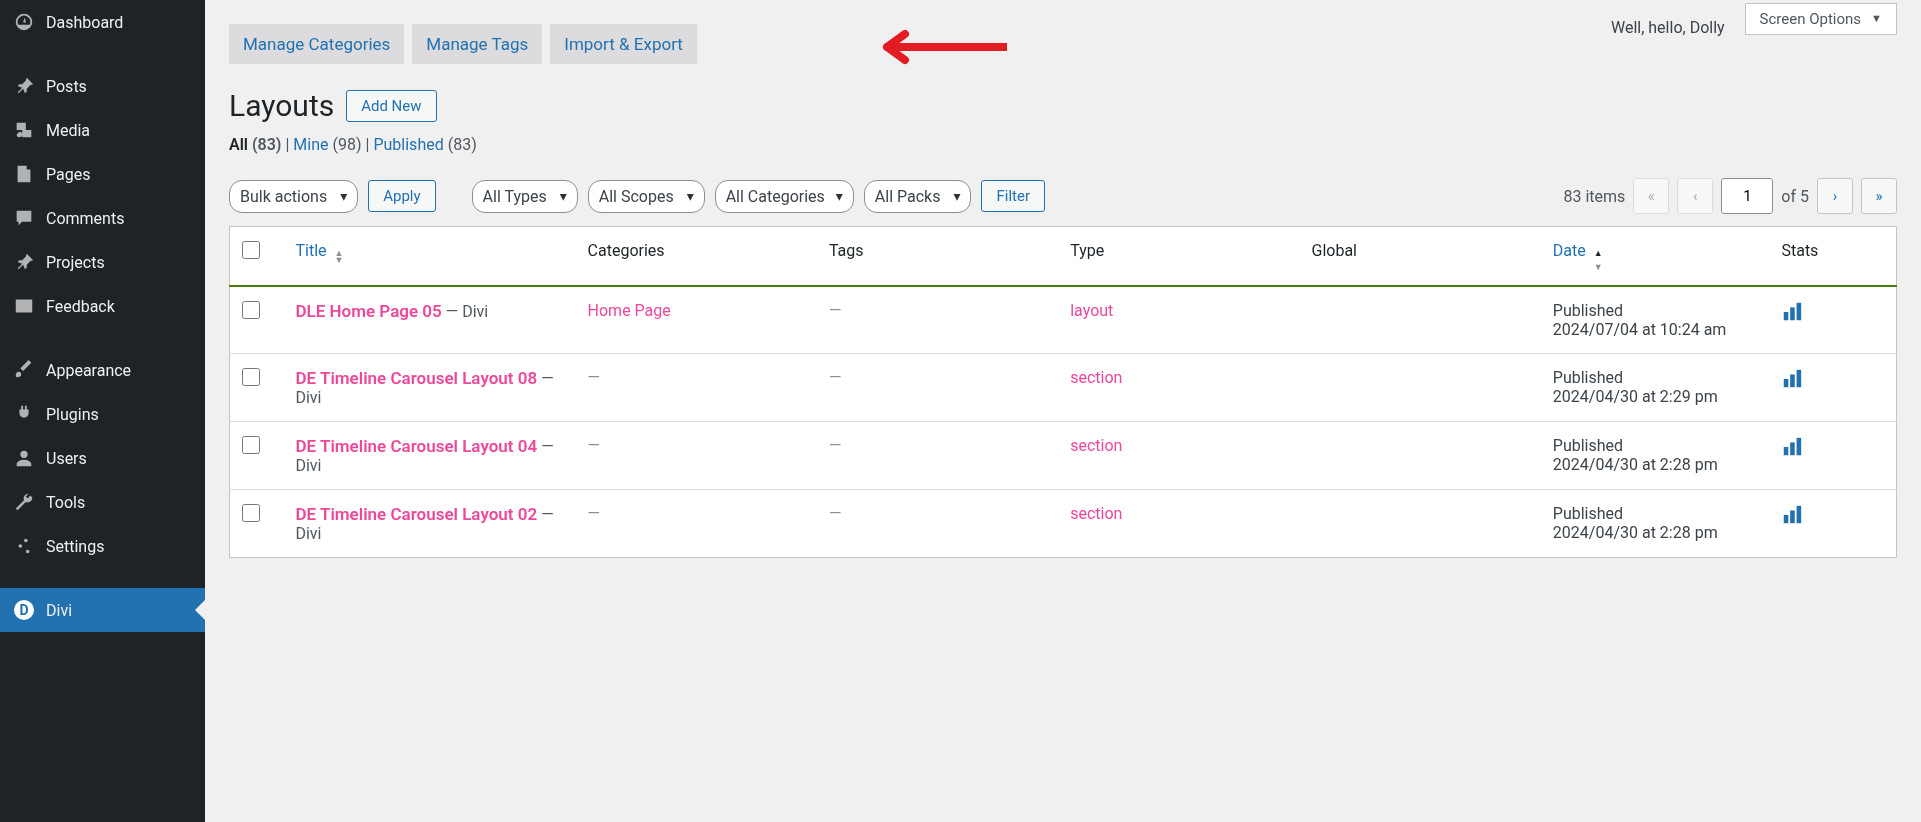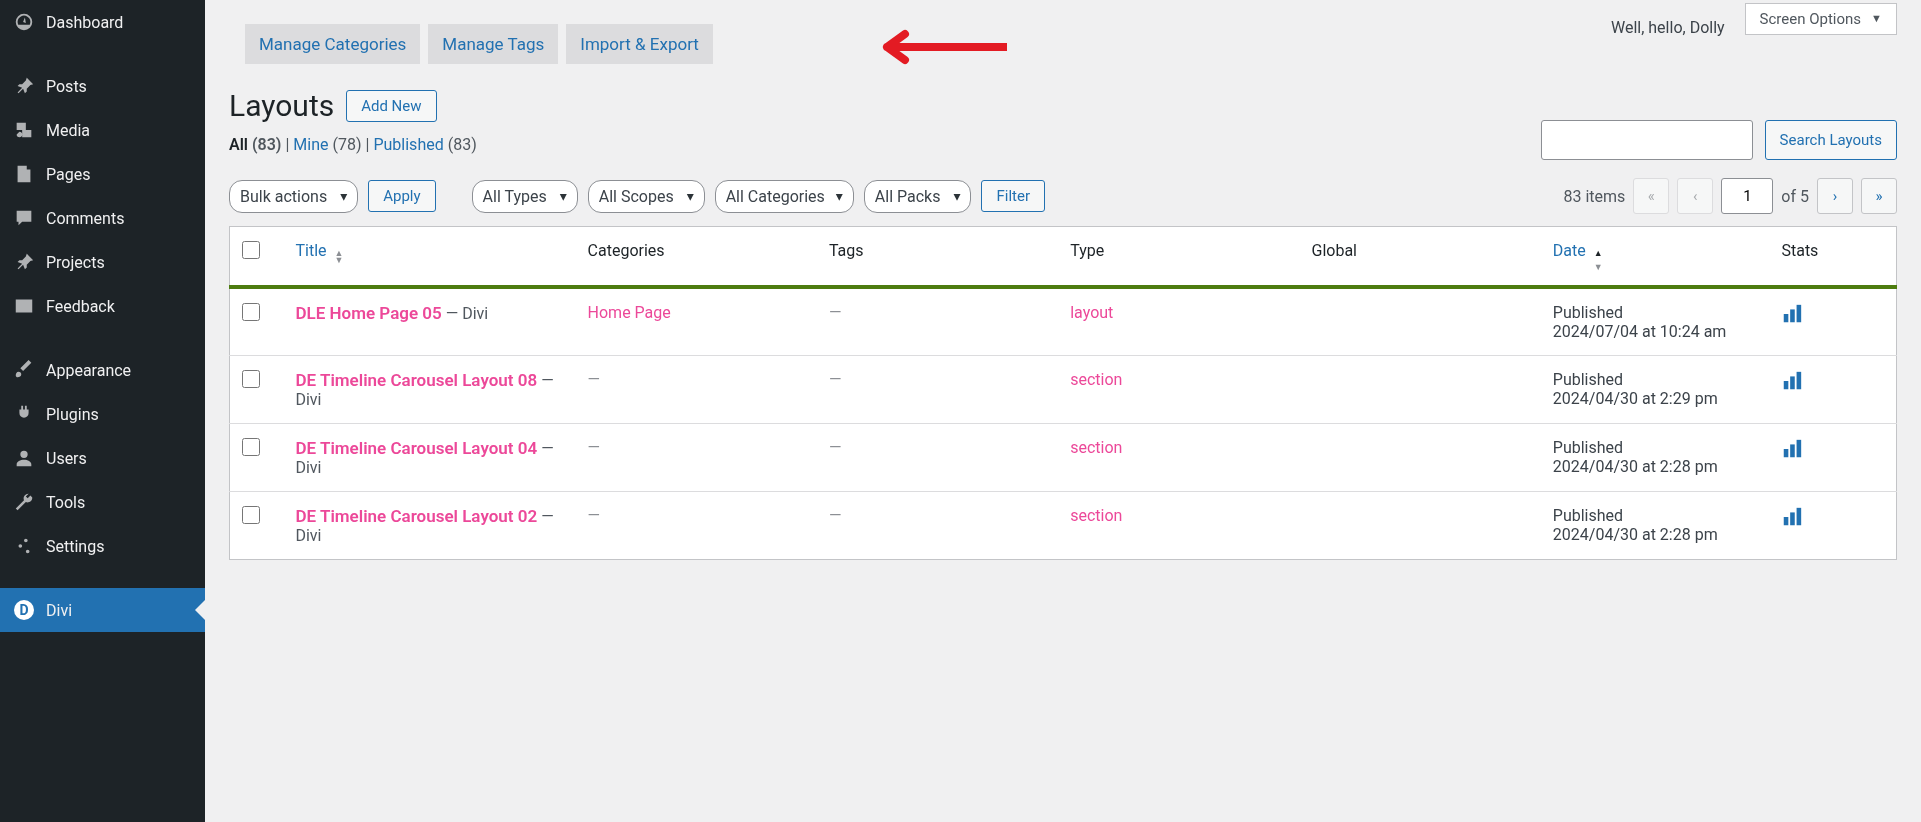--- a/index.html
+++ b/index.html
@@ -16,21 +16,21 @@
 .sb-icon svg { width:22px; height:22px; fill:rgba(240,240,241,.7); }
 .divi-d { width:20px; height:20px; border-radius:50%; background:#fff; color:#2271b1; font-weight:700; display:flex; align-items:center; justify-content:center; font-size:14px; }
 
 
 .main { flex:1; padding:10px 24px 0 24px; position:relative; }
 .top-right { position:absolute; top:0; right:24px; display:flex; align-items:center; gap:20px; }
 .hello { font-size:16px; color:#3c434a; padding-top:18px; }
 .screen-opts { background:#fff; border:1px solid #c3c4c7; padding:6px 14px; font-size:15px; cursor:pointer; display:flex; align-items:center; gap:10px; color:#50575e; }
 .screen-opts .tri { font-size:11px; }
 
-.sub-tabs { display:flex; gap:8px; margin-top:14px;margin-left:16px; }
+.sub-tabs { display:flex; gap:8px; margin-top:14px; }
 .sub-tab { background:#dcdcde; padding:10px 14px; color:#2271b1; font-size:17px; cursor:pointer; }
 
 .heading-row { display:flex; align-items:center; gap:12px; margin:24px 0 12px 0; }
 .heading-row h1 { font-size:30px; font-weight:400; color:#1d2327; }
 .btn-outline { border:1px solid #2271b1; color:#2271b1; background:#f6f7f7; padding:6px 14px; font-size:15px; cursor:pointer; border-radius:3px; }
 
 .filter-links { display:flex; gap:4px; font-size:16px; margin-bottom:12px; }
 .filter-links a { color:#2271b1; text-decoration:none; }
 .filter-links .cnt { color:#50575e; }
 .filter-links .sep { color:#50575e; }
@@ -43,21 +43,21 @@
 .items-text { color:#50575e; font-size:16px; }
 .pg-btn { border:1px solid #dcdcde; background:#f6f7f7; width:36px; height:36px; display:flex; align-items:center; justify-content:center; color:#a7aaad; border-radius:3px; font-size:15px; }
 .pg-btn.act { color:#2271b1; cursor:pointer; border-color:#c3c4c7; }
 .pg-input { width:52px; height:36px; text-align:center; border:1px solid #8c8f94; border-radius:3px; font-size:15px; }
 .search-box { position:absolute; right:24px; top:120px; display:flex; gap:12px; }
 .search-input { width:212px; height:40px; border:1px solid #8c8f94; border-radius:3px; padding:0 8px; }
 
 
 .tbl { width:100%; border:1px solid #c3c4c7; background:#fff; margin-top:12px; border-collapse:collapse; }
 .tbl th, .tbl td { text-align:left; padding:14px 12px; vertical-align:top; font-size:16px; }
-.tbl thead th { font-weight:400; color:#1d2327; border-bottom:4px solid #4d7c0f; }
+.tbl thead th { font-weight:400; color:#1d2327; border-bottom:2px solid #4d7c0f; }
 .tbl thead th.sortable { color:#2271b1; cursor:pointer; }
 .tbl tbody tr { border-top:1px solid #dcdcde; }
 .sort-icon { display:inline-flex; flex-direction:column; margin-left:4px; font-size:9px; line-height:7px; color:#8c8f94; }
 .tbl .cb { width:40px; }
 .tbl .cb input { width:18px; height:18px; }
 .tbl a { color:#ec4899; text-decoration:none; }
 .tbl strong a { font-weight:600; font-size:17px; }
 .tbl .author { color:#50575e; }
 .tbl .dash { color:#8c8f94; }
 .stats-bars { display:inline-block; }
@@ -205,29 +205,25 @@
     </div>
 
     <div class="heading-row">
       <h1>Layouts</h1>
       <button class="btn-outline">Add New</button>
     </div>
 
     <div class="filter-links">
       <span class="all"><span>All</span> <span class="cnt">(83)</span></span>
       <span class="sep">|</span>
-      <a href="#"><span>Mine</span> <span class="cnt">(78)</span></a>
+      <a href="#"><span>Mine</span> <span class="cnt">(98)</span></a>
       <span class="sep">|</span>
       <a href="#"><span>Published</span> <span class="cnt">(83)</span></a>
     </div>
 
-    <div class="search-box">
-      <input class="search-input" type="text" style="">
-      <button class="btn-outline" style="padding:9px 14px;">Search Layouts</button>
-    </div>
 
     <div class="toolbar">
       <div class="sel">Bulk actions</div>
       <button class="btn-outline">Apply</button>
       <div style="width:16px"></div>
       <div class="sel">All Types</div>
       <div class="sel">All Scopes</div>
       <div class="sel" style="padding-right:28px">All Categories</div>
       <div class="sel">All Packs</div>
       <button class="btn-outline">Filter</button>

